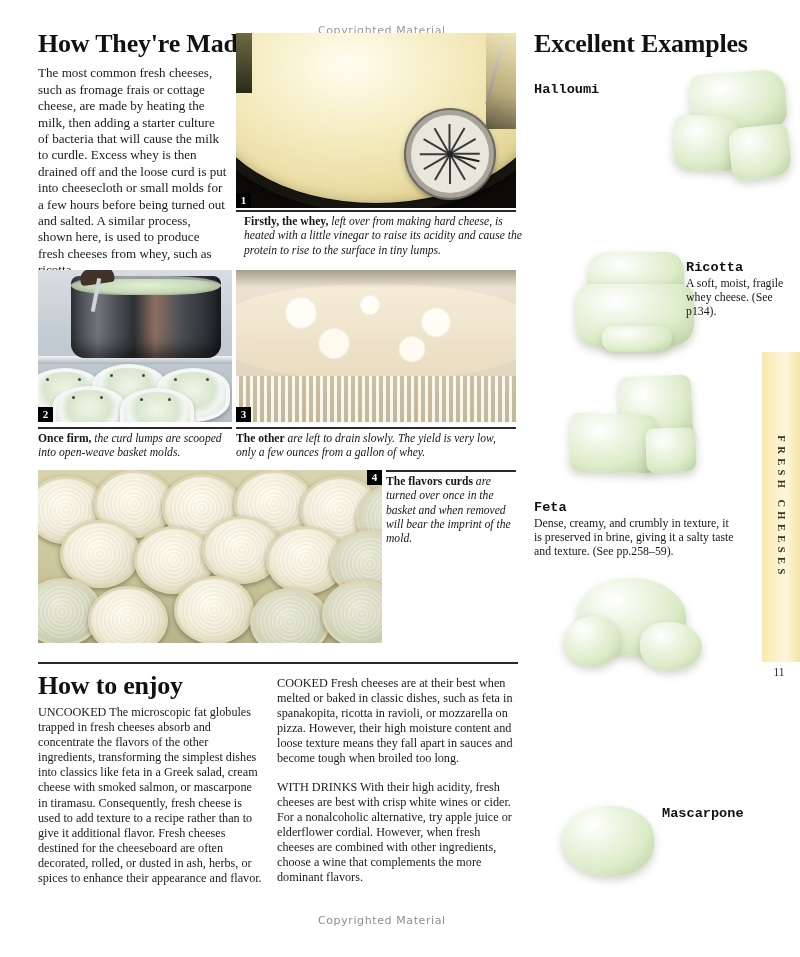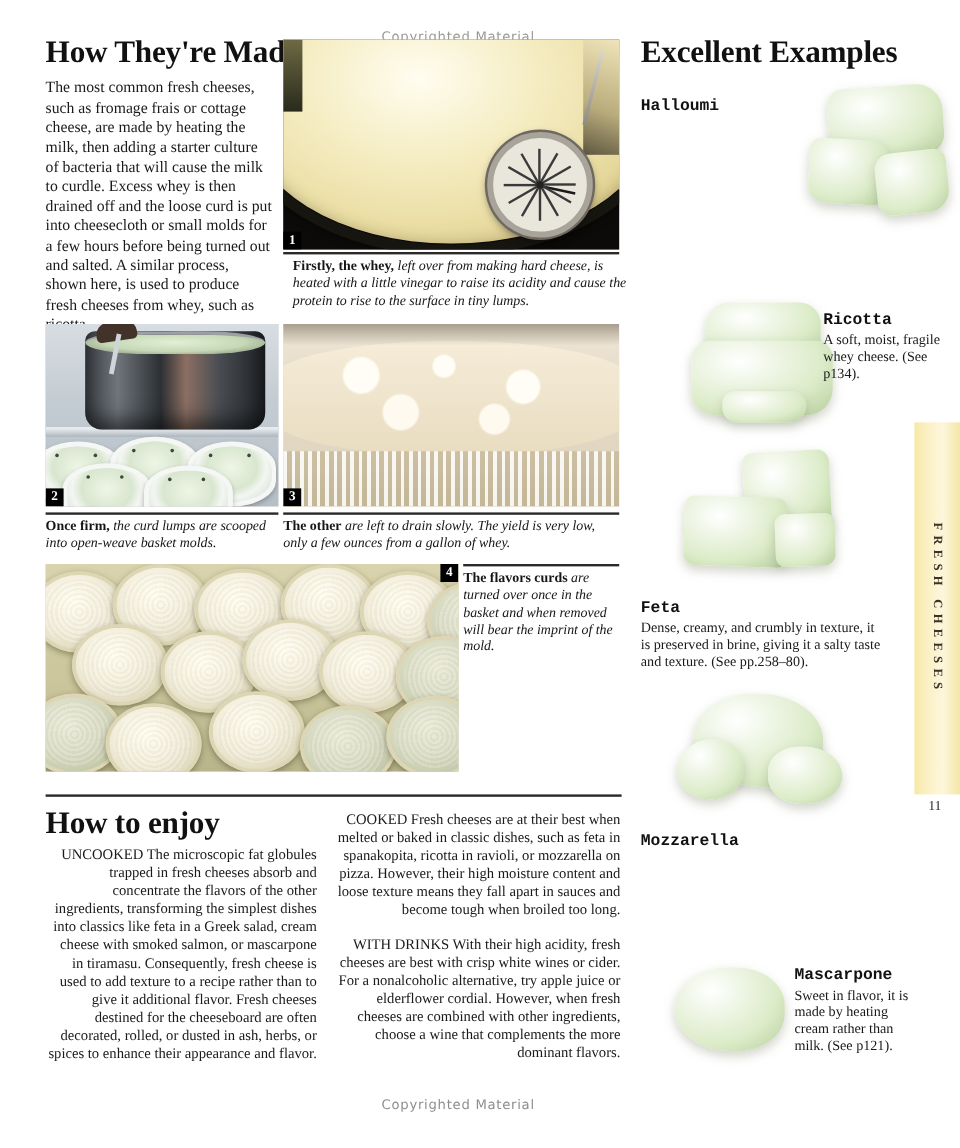--- a/index.html
+++ b/index.html
@@ -260,21 +260,21 @@
     position: absolute; right: 6px; top: 666px;
     width: 30px; text-align: center;
     font-family: "Liberation Serif", serif;
     font-size: 11.5px;
     color: #2a2a2a;
   }
 
   
   #enjoy-divider { position:absolute; left: 38px; top: 662px; width: 480px; height: 2px; background:#2a2a2a; }
   #enjoy-title { position:absolute; left: 38px; top: 672px; }
-  .body-col { position:absolute; font-size: 12.2px; line-height: 15.1px; text-align: right; }
+  .body-col { position:absolute; font-size: 12.2px; line-height: 15.1px; text-align: left; }
   .body-col p { margin: 0 0 13px 0; }
 </style>
 </head>
 <body>
 
 <div class="watermark top">Copyrighted Material</div>
 <div class="watermark bot">Copyrighted Material</div>
 
 <div class="col-left">
   <h1 class="section-title">How They're Made</h1>
@@ -419,36 +419,34 @@
   <p>A soft, moist, fragile whey cheese. (See p134).</p>
 </div>
 
 <div class="cheese-photo" style="left:560px; top:376px; width:150px; height:118px;">
   <div class="blob" style="left:60px; top:0px; width:72px; height:66px; border-radius:8px 10px 8px 8px; transform:rotate(-3deg);"></div>
   <div class="blob" style="left:10px; top:38px; width:86px; height:58px; border-radius:8px 10px 8px 10px; transform:rotate(2deg);"></div>
   <div class="blob" style="left:86px; top:52px; width:50px; height:44px; border-radius:8px 8px 10px 8px; transform:rotate(-2deg);"></div>
 </div>
 <div class="entry" style="left:534px; top:500px; width:200px;">
   <h3>Feta</h3>
-  <p>Dense, creamy, and crumbly in texture, it is preserved in brine, giving it a salty taste and texture. (See pp.258–80).</p>
+  <p>Dense, creamy, and crumbly in texture, it is preserved in brine, giving it a salty taste and texture. (See pp.258–59).</p>
 </div>
 
 <div class="cheese-photo" style="left:560px; top:572px; width:152px; height:112px;">
   <div class="blob" style="left:18px; top:6px; width:108px; height:78px; border-radius:48% 52% 44% 56%;"></div>
   <div class="blob" style="left:4px; top:44px; width:56px; height:50px; border-radius:55% 45% 50% 50%;"></div>
   <div class="blob" style="left:80px; top:50px; width:62px; height:48px; border-radius:45% 55% 52% 48%;"></div>
 </div>
 <div class="entry" style="left:534px; top:694px; width:208px;">
-  <h3>Mozzarella</h3>
 </div>
 
 <div class="cheese-photo" style="left:556px; top:800px; width:104px; height:86px;">
   <div class="blob" style="left:6px; top:6px; width:92px; height:70px; border-radius:52% 48% 46% 54%;"></div>
 </div>
 <div class="entry" style="left:662px; top:806px; width:100px;">
   <h3>Mascarpone</h3>
-  <p>Sweet in flavor, it is made by heating cream rather than milk. (See p121).</p>
 </div>
 
 <div id="side-tab">
   <div class="tabtext">FRESH CHEESES</div>
 </div>
 <div id="page-number">11</div>
 
 </body></html>

